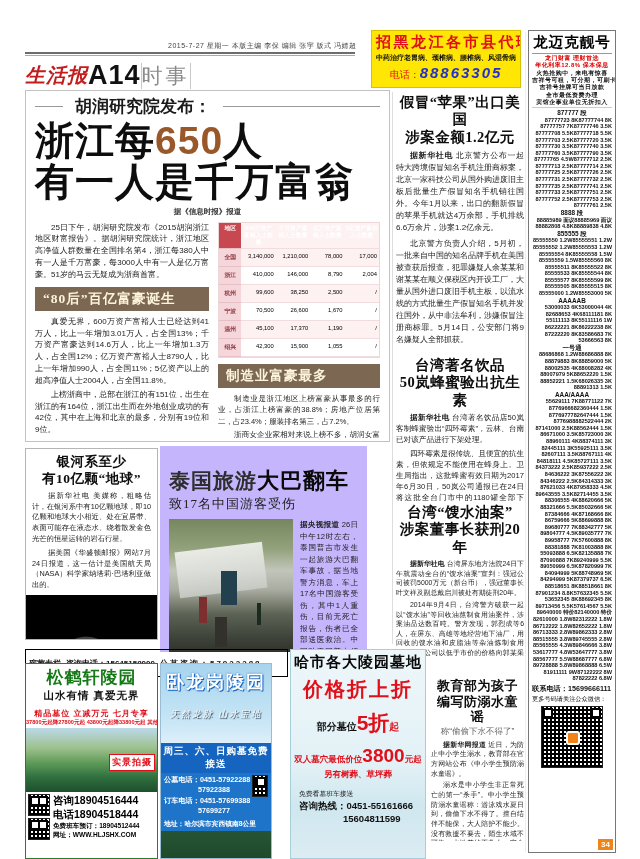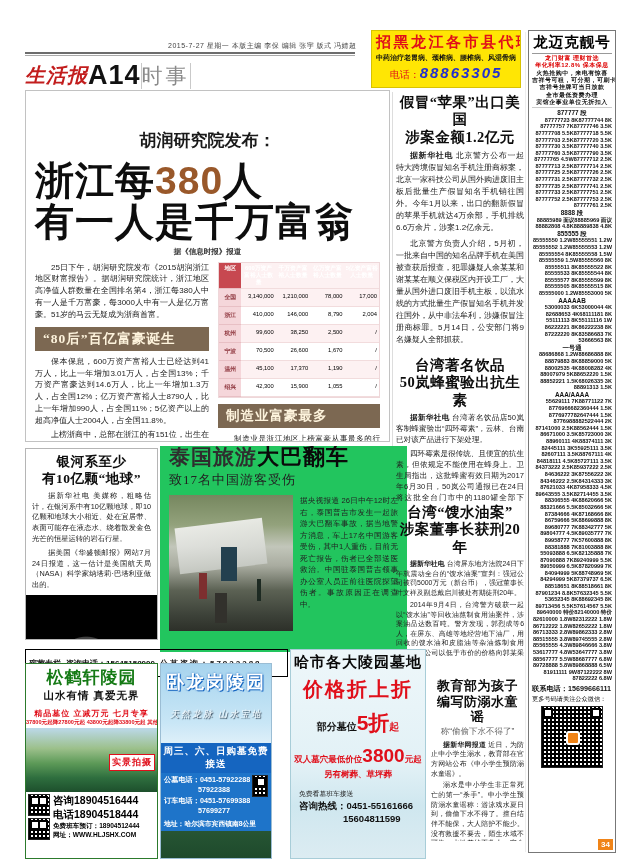--- a/index.html
+++ b/index.html
@@ -23,21 +23,21 @@
   .top-ad .l3 { margin-top:1px; white-space:nowrap; }
   .top-ad .l3 .lbl { font-size:10px; font-weight:400; color:#e00f1a; }
   .top-ad .l3 .num { font-size:15px; font-weight:900; font-style:italic; color:#2330cf; letter-spacing:2px; }
 
   
   .vdiv1 { position:absolute; left:392px; top:92px; width:1px; height:552px; background:#ddd; }
   .vdiv2 { position:absolute; left:525px; top:32px; width:1px; height:820px; background:#eee; }
 
   
   .main-box { position:absolute; left:25px; top:90px; width:365px; height:352px; border:1px solid #c2c2c2; padding:4px 9px; overflow:hidden; }
-  .kicker-row { display:flex; align-items:center; gap:6px;flex-direction:column; }
+  .kicker-row { display:flex; align-items:center; gap:12px; }
   .kicker-row .kline { height:1px; background:#999; flex:0 0 28px; }
   .kicker-row .kline.long { flex:1; }
   .kicker { font-family:"Liberation Serif","DejaVu Serif",serif; font-size:17px; font-weight:700; color:#1a1a1a; white-space:nowrap; }
   .headline { font-family:"Liberation Serif","DejaVu Serif",serif; font-weight:900; font-size:39px; line-height:1.06; color:#0d0d0d; letter-spacing:1px; margin-top:2px; }
   .headline .num { color:#99582a; font-family:"Liberation Sans","DejaVu Sans",sans-serif; font-weight:900; }
   .source { text-align:center; font-size:7.5px; font-weight:700; color:#333; margin:4px 0 5px; }
   .cols { display:flex; gap:9px; }
   .col-l { flex:1 1 auto; }
   .col-r { flex:0 0 162px; }
   .body-p { font-size:8px; line-height:1.48; text-align:justify; color:#222; text-indent:16px; margin-bottom:2px; }
@@ -52,32 +52,32 @@
   .t-row.head .t-c.region { background:transparent; color:#fff; }
   .t-row:nth-of-type(odd) .t-c:not(.region) { background:#fdf1f2; }
 
   
   .galaxy-box { position:absolute; left:25px; top:448px; width:133px; height:192px; border:1px solid #b5b5b5; padding:5px 6px 0; overflow:hidden; }
   .galaxy-title { font-family:"Liberation Serif","DejaVu Serif",serif; font-weight:900; font-size:13.5px; line-height:1.25; color:#0d0d0d; text-align:center; letter-spacing:.5px; }
   .galaxy-box .body-p { font-size:7.3px; margin-top:3px; }
   .earth-photo { margin:4px -6px 0; height:82px; background:radial-gradient(circle at 46% 88%, #f2f2f2 0 24px, #b9b9b9 25px 27px, #404040 28px 30px, #000 31px); }
 
   
-  .bus-box { position:absolute; left:160px; top:446px; width:247px; height:206px; background:#22c55e; padding:0 9px 6px; overflow:hidden; }
+  .bus-box { position:absolute; left:160px; top:446px; width:207px; height:206px; background:#c4b5fd; padding:24px 9px 6px; overflow:hidden; }
   .bus-title { font-family:"Liberation Serif","DejaVu Serif",serif; line-height:1; }
   .bus-title .ta { font-size:21px; font-weight:800; color:#2e2e2e; letter-spacing:1px; }
   .bus-title .tb { font-size:22px; font-weight:900; color:#0a0a0a; letter-spacing:1px; }
   .bus-sub { font-family:"Liberation Serif","DejaVu Serif",serif; font-size:13px; color:#222; margin-top:3px; letter-spacing:1px; }
   .bus-row { display:flex; gap:7px; margin-top:6px; }
   .bus-photo { flex:0 0 124px; height:136px; position:relative; overflow:hidden;
     background:linear-gradient(180deg,#76875f 0%,#93a27c 22%,#c2c6ba 38%,#a9aca0 52%,#5c6254 70%,#3d4239 88%,#2d3029 100%); }
   .bus-photo::before { content:""; position:absolute; left:8px; top:28px; width:88px; height:46px; background:linear-gradient(180deg,#f2f2f0,#c9ccc6); transform:rotate(-7deg); opacity:.9; }
   .bus-photo::after { content:""; position:absolute; left:52px; top:52px; width:16px; height:34px; background:#23404f; box-shadow:-26px 22px 0 -4px #7d2f2f, 30px 26px 0 -6px #1d2a22, -8px 44px 0 -2px #32312c; }
   .bus-text { flex:1 1 auto; font-size:7.6px; line-height:1.52; text-align:justify; color:#222; }
-  .bus-text .lead-in { font-weight:400;margin-top:32px; }
+  .bus-text .lead-in { font-weight:700;margin-top:32px; }
 
   
   .r-art { position:absolute; overflow:hidden; }
   .r-art .rt { font-family:"Liberation Serif","DejaVu Serif",serif; font-weight:900; color:#0d0d0d; text-align:center; line-height:1.2; letter-spacing:.5px; }
   .r-art .rsub { text-align:center; color:#666; margin-top:1px; }
   .r-art .rp { text-align:justify; color:#222; text-indent:14px; }
   .r-art .rp .lead-in { font-weight:700; }
   #art1 { left:396px; top:94px; width:128px; height:258px; }
   #art1 .rt { font-size:14.5px; } #art1 .rp { font-size:8px; line-height:1.5; margin-top:4px; }
   #art2 { left:396px; top:357px; width:128px; height:144px; }
@@ -179,29 +179,29 @@
   <div class="vdiv1"></div>
   <div class="vdiv2"></div>
 
   <div class="main-box">
     <div class="kicker-row">
       <span class="kline"></span>
       <span class="kicker">胡润研究院发布：</span>
       <span class="kline long"></span>
     </div>
     <div class="headline">
-      <div><span>浙江每</span><span class="num">380</span><span>人</span></div>
+      <div><span>浙江每</span><span class="num">650</span><span>人</span></div>
       <div>有一人是千万富翁</div>
     </div>
     <div class="source">据《信息时报》报道</div>
     <div class="cols">
       <div class="col-l">
         <p class="body-p">25日下午，胡润研究院发布《2015胡润浙江地区财富报告》。据胡润研究院统计，浙江地区高净值人群数量在全国排名第4，浙江每380人中有一人是千万富豪，每3000人中有一人是亿万富豪。51岁的马云无疑成为浙商首富。</p>
         <span class="sec-h">“80后”百亿富豪诞生</span>
-        <p class="body-p">保本保息，600万资产富裕人士已经达到41万人，比上一年增加3.01万人，占全国13%；千万资产富豪达到14.6万人，比上一年增加1.3万人，占全国12%；亿万资产富裕人士8790人，比上一年增加990人，占全国11%；5亿资产以上的超高净值人士2004人，占全国11.8%。</p>
+        <p class="body-p">真爱无界，600万资产富裕人士已经达到41万人，比上一年增加3.01万人，占全国13%；千万资产富豪达到14.6万人，比上一年增加1.3万人，占全国12%；亿万资产富裕人士8790人，比上一年增加990人，占全国11%；5亿资产以上的超高净值人士2004人，占全国11.8%。</p>
         <p class="body-p">上榜浙商中，总部在浙江的有151位，出生在浙江的有164位，浙江出生而在外地创业成功的有42位，其中在上海和北京的最多，分别有19位和9位。</p>
       </div>
       <div class="col-r">
         <div class="rich-table">
           <div class="t-row head">
             <div class="t-c region">地区</div>
             <div class="t-c">600万资产富裕人士数量</div>
             <div class="t-c">千万资产富裕人士数量</div>
             <div class="t-c">亿万资产富裕人士数量</div>
             <div class="t-c">5亿资产富裕人士数量</div>

